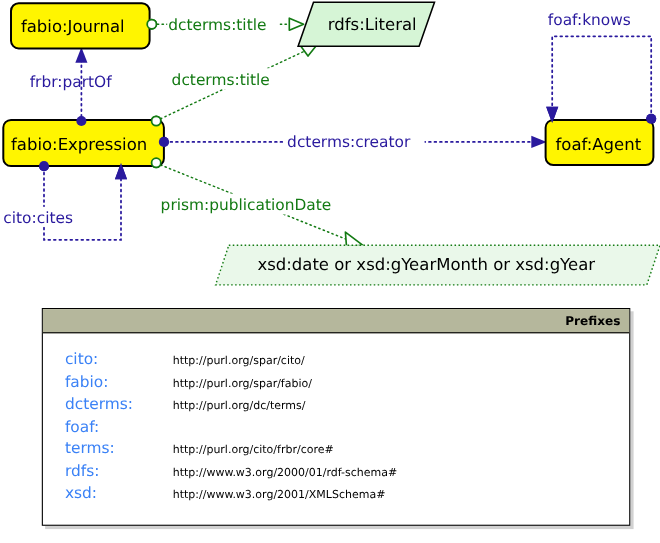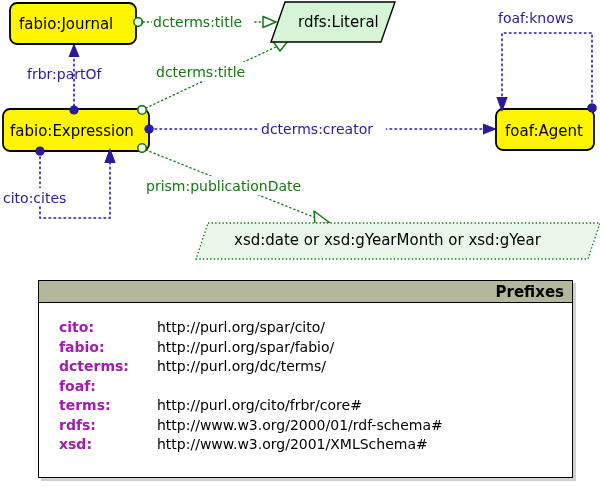--- a/index.html
+++ b/index.html
@@ -51,43 +51,43 @@
     background: #b5b79c;
     border-bottom: 1px solid #000000;
     display: flex;
     align-items: center;
     justify-content: flex-end;
     padding-right: 8px;
     box-sizing: border-box;
   }
   #prefixes-header-title {
     font-family: "DejaVu Sans", sans-serif;
-    font-size: 15px;
+    font-size: 11px;
     font-weight: bold;
     color: #000000;
   }
   #prefixes-body {
     padding: 15px 0 0 20px;
   }
   .prefix-row {
     display: flex;
     align-items: baseline;
     line-height: 19.5px;
   }
   .prefix-key {
     width: 98px;
     flex: 0 0 98px;
     font-family: "DejaVu Sans", sans-serif;
     font-size: 14px;
-    font-weight: bold;
-    color: #a21caf;
+    font-weight: normal;
+    color: #3b82f6;
   }
   .prefix-uri {
     font-family: "DejaVu Sans", sans-serif;
-    font-size: 14px;
+    font-size: 10px;
     color: #000000;
     white-space: nowrap;
   }
 </style>
 </head>
 <body>
 
 <div id="canvas">
 
   <svg id="diagram-svg" viewBox="0 0 600 494">

